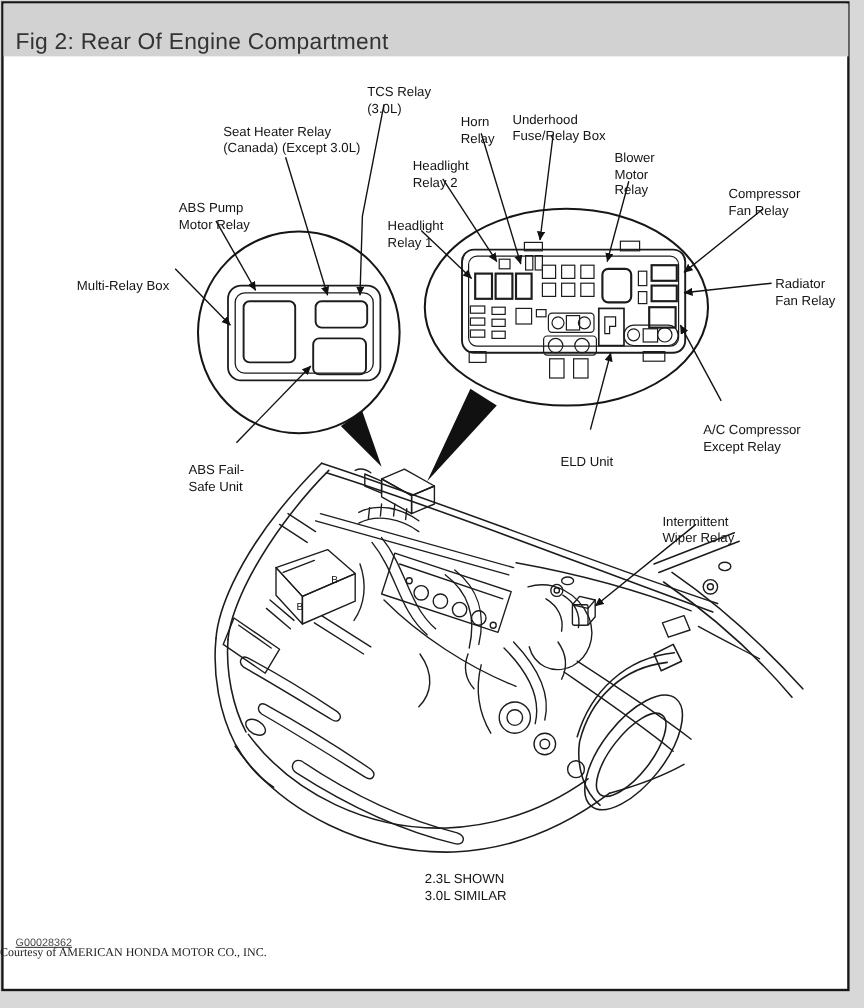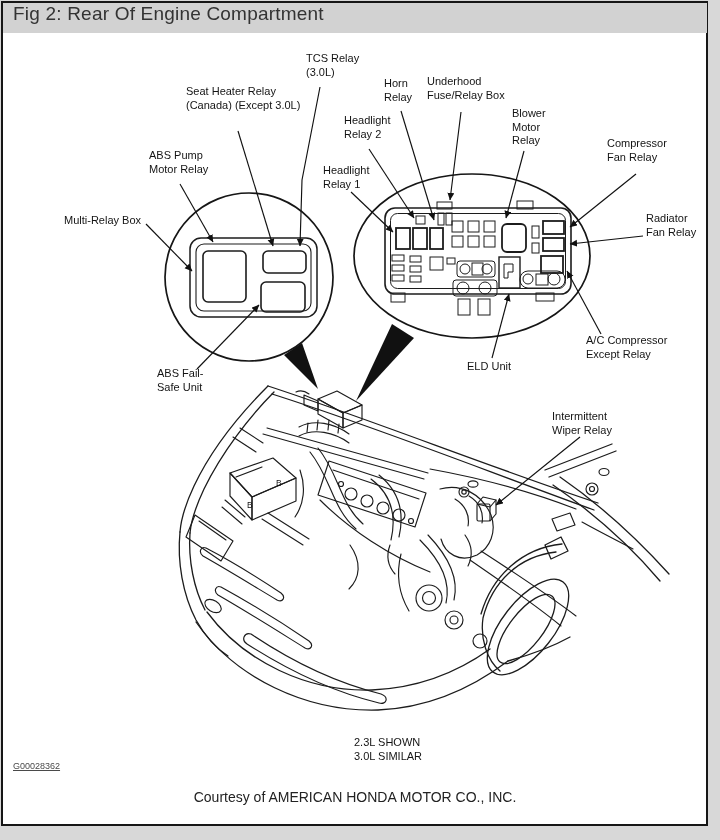--- a/index.html
+++ b/index.html
@@ -6,37 +6,37 @@
   body{
     width:720px;height:840px;position:relative;overflow:hidden;
     background:#d8d8d8;
     font-family:"Liberation Sans",sans-serif;
   }
   .page{
     position:absolute;left:1px;top:1px;width:703px;height:821px;
     background:#ffffff;border:2px solid #161616;z-index:0;
   }
   .titlebar{
-    position:absolute;left:3px;top:3px;width:704px;height:30px;
-    background:#d2d2d2;display:flex;align-items:flex-start;
+    position:absolute;left:3px;top:3px;width:704px;height:44px;
+    background:#d2d2d2;display:flex;align-items:flex-end;
     box-sizing:border-box;padding-left:10px;z-index:2;
   }
   .titlebar span{
     font-size:19px;color:#333;letter-spacing:.2px;
   }
   svg.fig{position:absolute;left:0;top:0;z-index:1;}
   svg.fig text{font-family:"Liberation Sans",sans-serif;}
   .lbl{
     position:absolute;z-index:3;font-size:11px;line-height:13.5px;
-    color:#141414;white-space:pre-line;
+    color:#141414;white-space:pre-line;margin-top:19px;
   }
   .lbl.small{font-size:9px;color:#4a4a4a;text-decoration:underline;}
   .courtesy{
     position:absolute;z-index:3;left:0;top:789px;width:710px;
-    text-align:center;font-size:14px;color:#222;
+    font-size:10px;color:#222;font-family:Liberation Serif, serif;
   }
 </style>
 </head>
 <body>
 
 <div class="page"></div>
 
 <div class="titlebar">
   <span>Fig 2: Rear Of Engine Compartment</span>
 </div>
@@ -294,16 +294,16 @@
 <div class="lbl" style="left:607px;top:137px">Compressor
 Fan Relay</div>
 <div class="lbl" style="left:646px;top:212px">Radiator
 Fan Relay</div>
 <div class="lbl" style="left:586px;top:334px">A/C Compressor
 Except Relay</div>
 <div class="lbl" style="left:467px;top:360px">ELD Unit</div>
 <div class="lbl" style="left:552px;top:410px">Intermittent
 Wiper Relay</div>
 
-<div class="lbl" style="left:354px;top:736px">2.3L SHOWN
+<div class="lbl" style="left:354px;top:708px">2.3L SHOWN
 3.0L SIMILAR</div>
 <div class="lbl small" style="left:13px;top:760px">G00028362</div>
 <div class="courtesy">Courtesy of AMERICAN HONDA MOTOR CO., INC.</div>
 
 </body></html>

